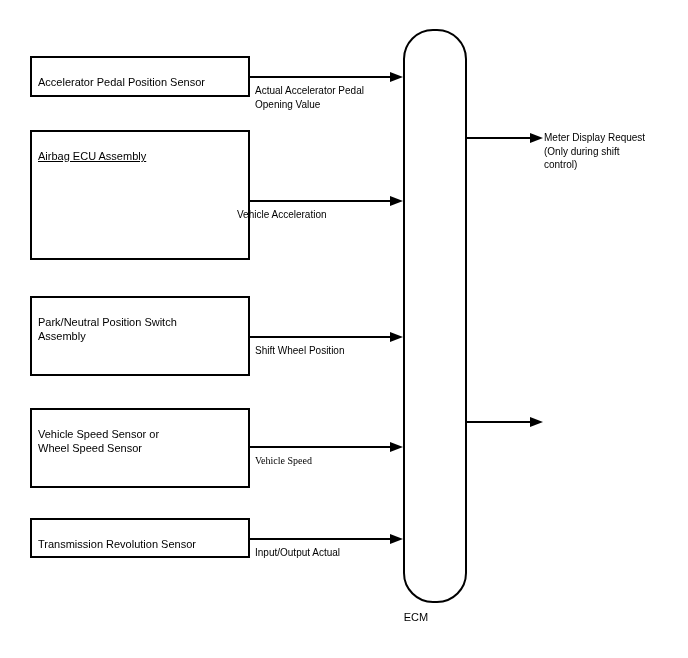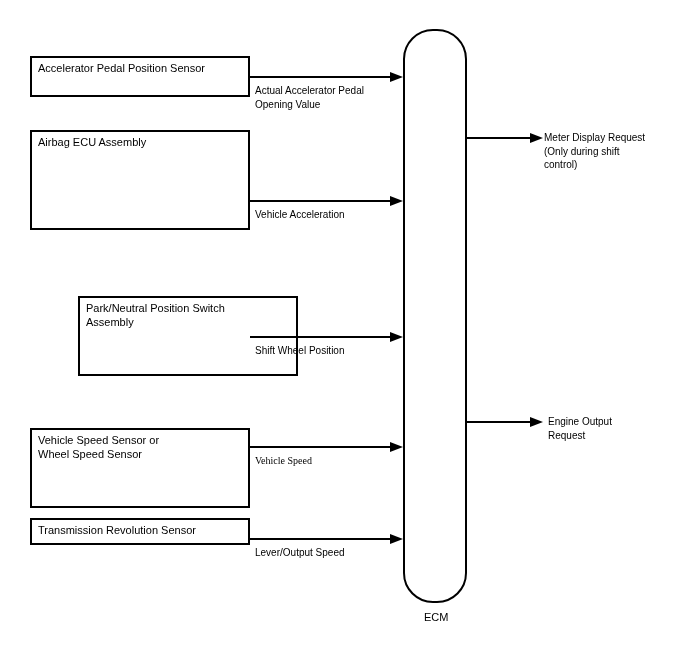--- a/index.html
+++ b/index.html
@@ -3,86 +3,84 @@
 <meta charset="utf-8">
 <style>
   html,body{margin:0;padding:0;background:#fff;}
   .canvas{
     position:relative;width:688px;height:658px;background:#ffffff;
     font-family:"Liberation Sans", sans-serif;color:#000;overflow:hidden;
   }
   .src-box{
     position:absolute;left:30px;width:220px;box-sizing:border-box;
     border:2px solid #000;background:#fff;
-    font-size:11px;line-height:13.5px;padding:4px 6px;
+    font-size:11px;line-height:13.5px;padding:18px 6px;
     white-space:pre-line;
   }
   .ecm-pill{
     position:absolute;left:403px;top:29px;width:64px;height:574px;
     box-sizing:border-box;border:2px solid #000;border-radius:30px;background:#fff;
   }
   .ecm-label{
-    position:absolute;left:424px;top:611px;width:64px;
+    position:absolute;left:384px;top:611px;width:64px;text-align:center;
     font-size:11px;line-height:13px;
   }
   .h-line{position:absolute;height:2px;background:#000;}
   .arrow-right{
     position:absolute;width:0;height:0;
     border-top:5px solid transparent;border-bottom:5px solid transparent;
     border-left:13px solid #000;
   }
   .sig-label{
     position:absolute;font-size:10px;line-height:13.5px;white-space:pre-line;
   }
 </style>
 </head>
 <body>
 
 <div class="canvas">
 
   <div class="src-box" style="top:56px;height:41px;">Accelerator Pedal Position Sensor</div>
 
-  <div class="src-box" style="top:130px;height:100px;">Airbag ECU Assembly</div>
+  <div class="src-box" style="top:130px;height:130px;text-decoration:underline;">Airbag ECU Assembly</div>
 
-  <div class="src-box" style="top:296px;height:80px;margin-left:48px;">Park/Neutral Position Switch
+  <div class="src-box" style="top:296px;height:80px;">Park/Neutral Position Switch
 Assembly</div>
 
-  <div class="src-box" style="top:428px;height:80px;">Vehicle Speed Sensor or
+  <div class="src-box" style="top:408px;height:80px;">Vehicle Speed Sensor or
 Wheel Speed Sensor</div>
 
   <div class="src-box" style="top:518px;height:27px;">Transmission Revolution Sensor</div>
 
   <div class="h-line" style="left:250px;top:76px;width:141px;"></div>
   <div class="arrow-right" style="left:390px;top:72px;"></div>
   <div class="sig-label" style="left:255px;top:84px;width:150px;">Actual Accelerator Pedal
 Opening Value</div>
 
   <div class="h-line" style="left:250px;top:200px;width:141px;"></div>
   <div class="arrow-right" style="left:390px;top:196px;"></div>
-  <div class="sig-label" style="left:255px;top:208px;width:150px;">Vehicle Acceleration</div>
+  <div class="sig-label" style="left:237px;top:208px;width:150px;">Vehicle Acceleration</div>
 
   <div class="h-line" style="left:250px;top:336px;width:141px;"></div>
   <div class="arrow-right" style="left:390px;top:332px;"></div>
   <div class="sig-label" style="left:255px;top:344px;width:150px;">Shift Wheel Position</div>
 
   <div class="h-line" style="left:250px;top:446px;width:141px;"></div>
   <div class="arrow-right" style="left:390px;top:442px;"></div>
   <div class="sig-label" style="left:255px;top:454px;width:150px;font-family:Liberation Serif, serif;">Vehicle Speed</div>
 
   <div class="h-line" style="left:250px;top:538px;width:141px;"></div>
   <div class="arrow-right" style="left:390px;top:534px;"></div>
-  <div class="sig-label" style="left:255px;top:546px;width:150px;">Lever/Output Speed</div>
+  <div class="sig-label" style="left:255px;top:546px;width:150px;">Input/Output Actual</div>
 
   <div class="ecm-pill"></div>
   <div class="ecm-label">ECM</div>
 
   <div class="h-line" style="left:466px;top:137px;width:65px;"></div>
   <div class="arrow-right" style="left:530px;top:133px;"></div>
   <div class="sig-label" style="left:544px;top:131px;width:145px;">Meter Display Request
 (Only during shift
 control)</div>
 
   <div class="h-line" style="left:466px;top:421px;width:65px;"></div>
   <div class="arrow-right" style="left:530px;top:417px;"></div>
-  <div class="sig-label" style="left:548px;top:415px;width:140px;">Engine Output
-Request</div>
 
 </div>
 
 </body></html>

